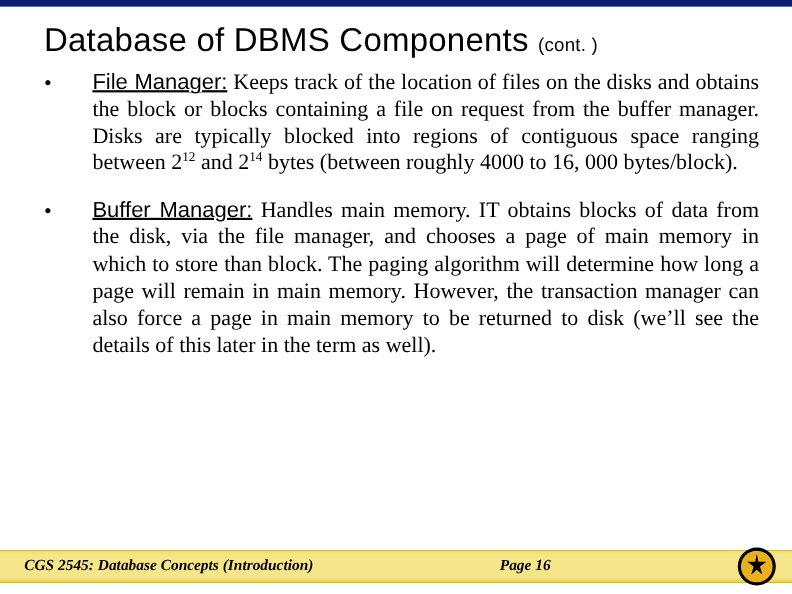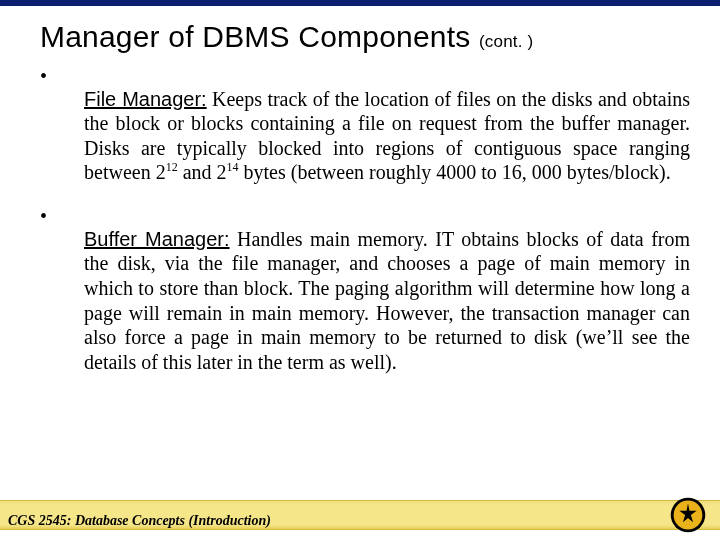--- a/index.html
+++ b/index.html
@@ -40,21 +40,20 @@
   .bullet {
     width: 44px;
     flex: 0 0 44px;
     font-size: 20px;
     line-height: 1.35;
   }
   .para {
     font-size: 20px;
     line-height: 1.23;
     text-align: justify;
-    margin-top: 24px;
   }
   .term {
     font-family: Arial, Helvetica, sans-serif;
     text-decoration: underline;
     font-size: 20px;
   }
   sup {
     font-size: 12px;
     vertical-align: super;
     line-height: 0;
@@ -62,28 +61,28 @@
   .footer {
     position: absolute;
     left: 0;
     right: 0;
     bottom: 10px;
     height: 30px;
     background: linear-gradient(to bottom, #f1df7a 0%, #f6e68a 15%, #f6e68a 85%, #e6cf57 100%);
     border-top: 1px solid #d4bb3c;
     border-bottom: 1px solid #d4bb3c;
     display: flex;
-    align-items: flex-end;
+    align-items: center;
     font-family: "Times New Roman", Times, serif;
     font-style: italic;
     font-weight: bold;
     font-size: 14px;
     color: #000;
     box-sizing: border-box;
-    padding: 0 10px 0 6px;
+    padding: 0 10px 0 20px;
   }
   .footer .left {
     flex: 0 0 auto;
     padding-left: 2px;
   }
   .footer .center {
     flex: 1 1 auto;
     text-align: center;
     margin-left: -40px;
   }
@@ -98,21 +97,21 @@
     width: 36px;
     height: 36px;
   }
 </style>
 </head>
 <body>
 
 <div class="slide">
 
   <div class="title">
-    <span>Manager of DBMS Components</span>
+    <span>Database of DBMS Components</span>
     <span class="cont">(cont. )</span>
   </div>
 
   <div class="content">
 
     <div class="item">
       <div class="bullet">•</div>
       <div class="para">
         <span class="term">File Manager:</span><span>  Keeps track of the location of files on the disks and obtains the block or blocks containing a file on request from the buffer manager.  Disks are typically blocked into regions of contiguous space ranging between 2</span><sup>12</sup><span> and 2</span><sup>14</sup><span> bytes (between roughly 4000 to 16, 000 bytes/block).</span>
       </div>
@@ -122,20 +121,21 @@
       <div class="bullet">•</div>
       <div class="para">
         <span class="term">Buffer Manager:</span><span>  Handles main memory.  IT obtains blocks of data from the disk, via the file manager, and chooses a page of main memory in which to store than block.  The paging algorithm will determine how long a page will remain in main memory.  However, the transaction manager can also force a page in main memory to be returned to disk (we’ll see the details of this later in the term as well).</span>
       </div>
     </div>
 
   </div>
 
   <div class="footer">
     <div class="left">CGS 2545: Database Concepts  (Introduction)</div>
+    <div class="center">Page 16</div>
   </div>
 
   <svg class="logo" viewBox="0 0 100 100">
     <circle cx="50" cy="50" r="48" fill="#000000"></circle>
     <circle cx="50" cy="50" r="40" fill="#e9b11a"></circle>
     <g fill="#000000">
       <polygon points="50,18 54,38 74,38 58,50 64,70 50,58 36,70 42,50 26,38 46,38"></polygon>
     </g>
   </svg>
 

